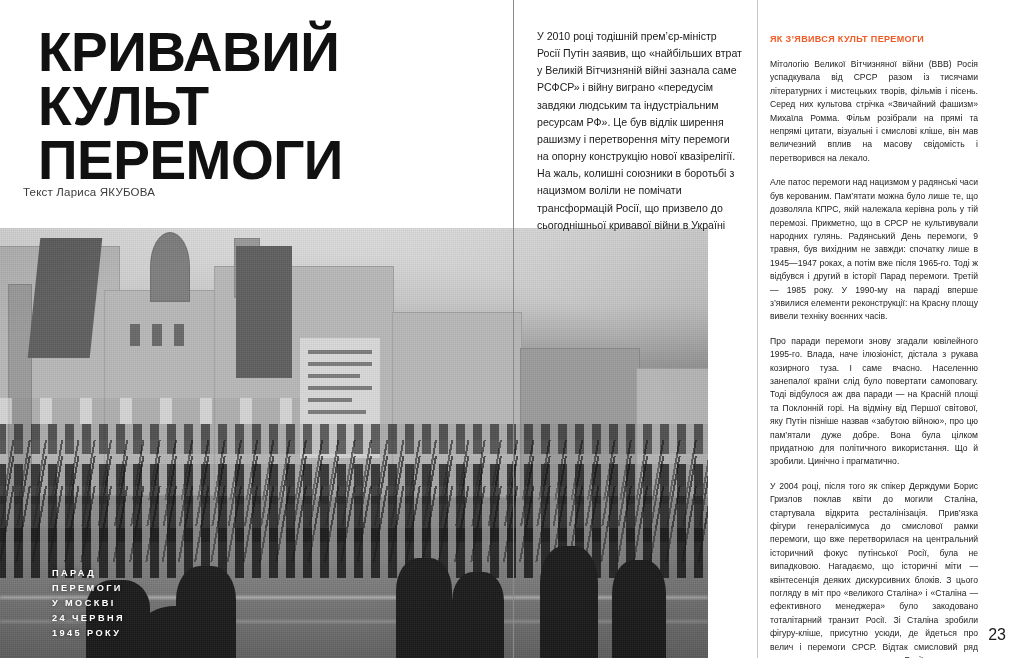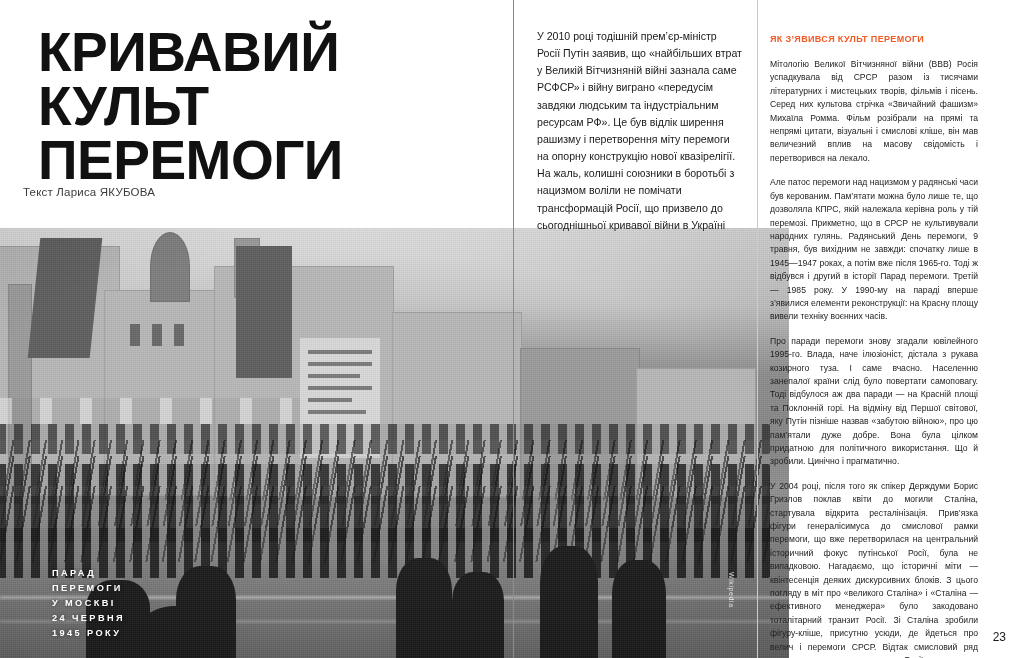--- a/index.html
+++ b/index.html
@@ -17,21 +17,21 @@
     height: 658px;
     background: #ffffff;
     overflow: hidden;
   }
 
   
   .photo {
     position: absolute;
     left: 0;
     top: 228px;
-    width: 789px;
+    width: 708px;
     height: 430px;
     overflow: hidden;
     background: #6f6f6f;
   }
   .photo-canvas {
     position: absolute;
     inset: 0;
     background:
       
       linear-gradient(to bottom, rgba(232,232,232,0.95) 0%, rgba(214,214,214,0.8) 18%, rgba(150,150,150,0.25) 34%, rgba(90,90,90,0.05) 46%),
@@ -214,21 +214,21 @@
     text-align: left;
   }
   .col-right p {
     margin: 9px 0 11px 0;
     hyphens: auto;
   }
   .folio {
     position: absolute;
     right: 18px;
     bottom: 14px;
-    font-size: 12px;
+    font-size: 16px;
     color: #1a1a1a;
     font-weight: 400;
   }
 </style>
 </head>
 <body>
 
 <div class="spread">
 
   <div class="photo">

